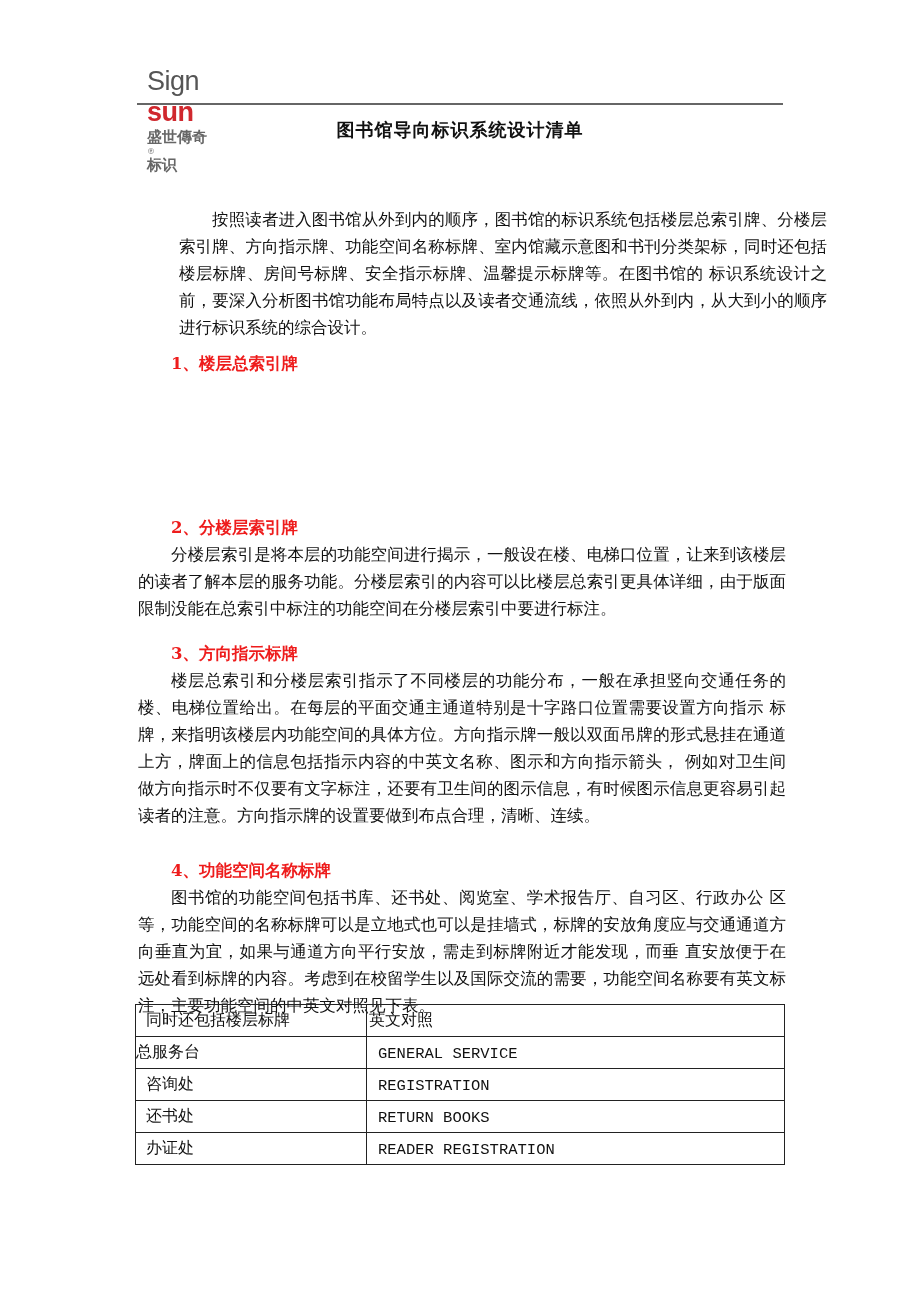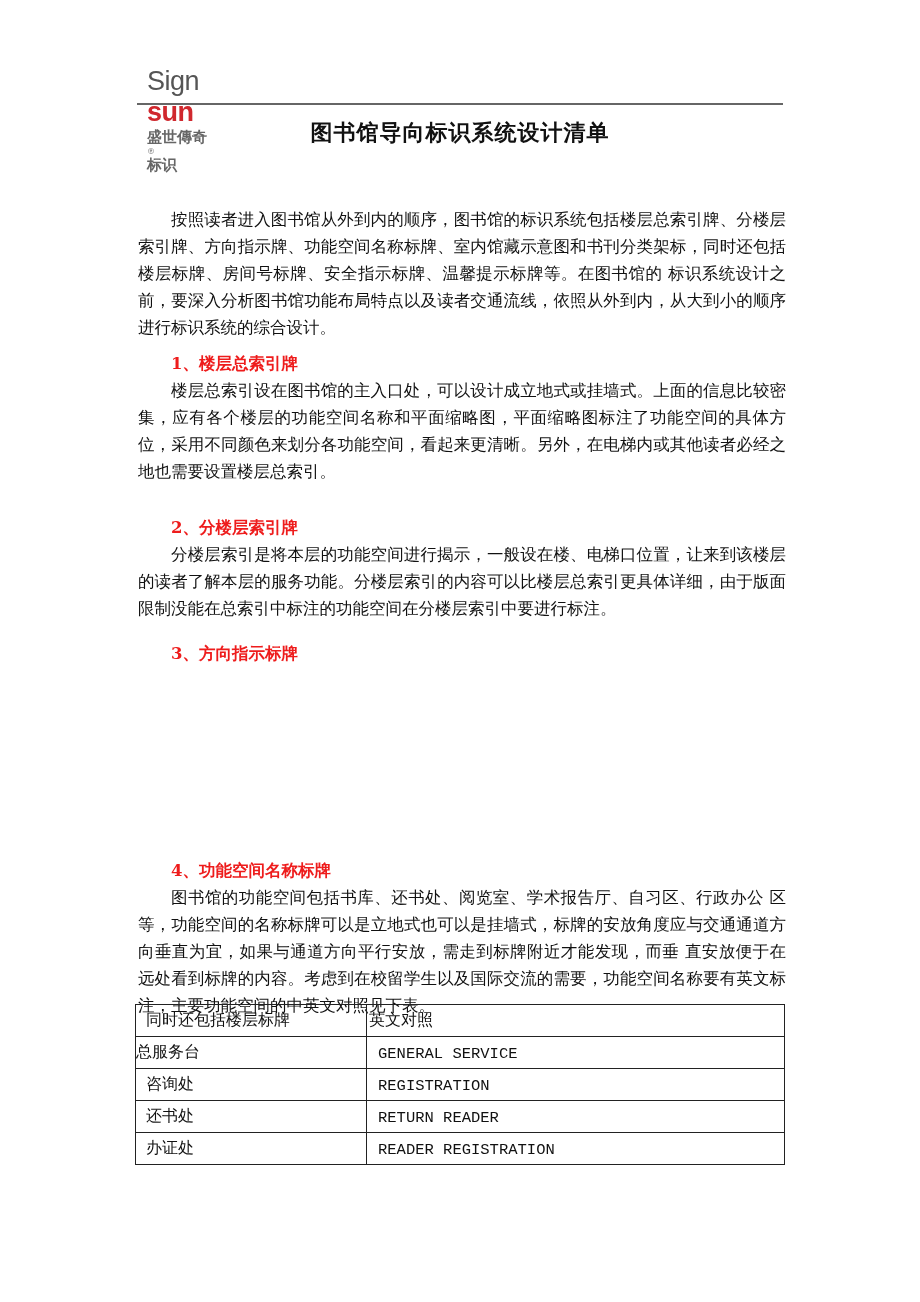--- a/index.html
+++ b/index.html
@@ -10,26 +10,26 @@
     .logo { position: absolute; left: 142px; top: 66px; height: 32px; display: flex; align-items: baseline; flex-direction: column; }
     .logo .sig { font-family: "Liberation Sans", sans-serif; font-size: 27px; color: #555; letter-spacing: -0.5px; }
     .logo .sun { font-family: "Liberation Sans", sans-serif; font-size: 27px; font-weight: bold; color: #d0282e; letter-spacing: -0.5px; }
     .logo .cn { font-family: "DejaVu Sans", sans-serif; font-size: 15px; color: #666; margin-left: 5px; font-weight: bold; }
     .logo .reg { font-size: 8px; vertical-align: super; color: #666; }
     .logo .cn2 { font-family: "DejaVu Sans", sans-serif; font-size: 15px; color: #666; font-weight: bold; text-align: right; }
 
     .header-rule { position: absolute; left: 137px; top: 103px; width: 646px; height: 0; border-top: 2px solid #666; }
 
     .title { position: absolute; left: 0; width: 920px; top: 118px; text-align: center;
-      font-family: "DejaVu Sans", sans-serif; font-weight: bold; font-size: 22px; color: #111; letter-spacing: 1px; }
+      font-family: "DejaVu Sans", sans-serif; font-weight: bold; font-size: 18px; color: #111; letter-spacing: 1px; }
 
     .body-text { position: absolute; left: 138px; width: 648px; font-size: 16.5px; line-height: 27px;
       text-align: justify; color: #111; }
     .body-text p { margin: 0; text-indent: 2em; }
-    .intro { top: 206px; }
+    .intro { top: 206px; margin-left: 41px; }
 
     .section { position: absolute; left: 138px; width: 648px; }
     .section h2 { margin: 0; font-weight: bold; font-size: 16.5px; color: #ee1c1c; line-height: 27px; padding-left: 2em; }
     .section p { margin: 0; text-indent: 2em; font-size: 16.5px; line-height: 27px; text-align: justify; }
     .s1 { top: 350px; }
     .s2 { top: 514px; }
     .s3 { top: 640px; }
     .s4 { top: 857px; }
 
     table.names { position: absolute; left: 135px; top: 1004px; width: 650px; border-collapse: collapse; font-size: 16px; }
@@ -55,30 +55,30 @@
   <div class="header-rule"></div>
 
   <div class="title">图书馆导向标识系统设计清单</div>
 
   <div class="body-text intro">
     <p>按照读者进入图书馆从外到内的顺序，图书馆的标识系统包括楼层总索引牌、分楼层索引牌、方向指示牌、功能空间名称标牌、室内馆藏示意图和书刊分类架标，同时还包括楼层标牌、房间号标牌、安全指示标牌、温馨提示标牌等。在图书馆的 标识系统设计之前，要深入分析图书馆功能布局特点以及读者交通流线，依照从外到内，从大到小的顺序进行标识系统的综合设计。</p>
   </div>
 
   <div class="section s1">
     <h2>1、楼层总索引牌</h2>
-    <p>楼层总索引设在图书馆的主入口处，可以设计成立地式或挂墙式。上面的信息比较密集，应有各个楼层的功能空间名称和平面缩略图，平面缩略图标注了功能空间的具体方位，采用不同颜色来划分各功能空间，看起来更清晰。另外，在电梯内或其他读者必经之地也需要设置楼层总索引。</p>
   </div>
 
   <div class="section s2">
     <h2>2、分楼层索引牌</h2>
     <p>分楼层索引是将本层的功能空间进行揭示，一般设在楼、电梯口位置，让来到该楼层的读者了解本层的服务功能。分楼层索引的内容可以比楼层总索引更具体详细，由于版面限制没能在总索引中标注的功能空间在分楼层索引中要进行标注。</p>
   </div>
 
   <div class="section s3">
     <h2>3、方向指示标牌</h2>
+    <p>楼层总索引和分楼层索引指示了不同楼层的功能分布，一般在承担竖向交通任务的楼、电梯位置给出。在每层的平面交通主通道特别是十字路口位置需要设置方向指示 标牌，来指明该楼层内功能空间的具体方位。方向指示牌一般以双面吊牌的形式悬挂在通道上方，牌面上的信息包括指示内容的中英文名称、图示和方向指示箭头， 例如对卫生间做方向指示时不仅要有文字标注，还要有卫生间的图示信息，有时候图示信息更容易引起读者的注意。方向指示牌的设置要做到布点合理，清晰、连续。</p>
   </div>
 
   <div class="section s4">
     <h2>4、功能空间名称标牌</h2>
     <p>图书馆的功能空间包括书库、还书处、阅览室、学术报告厅、自习区、行政办公 区等，功能空间的名称标牌可以是立地式也可以是挂墙式，标牌的安放角度应与交通通道方向垂直为宜，如果与通道方向平行安放，需走到标牌附近才能发现，而垂 直安放便于在远处看到标牌的内容。考虑到在校留学生以及国际交流的需要，功能空间名称要有英文标注，主要功能空间的中英文对照见下表。</p>
   </div>
 
   <table class="names">
     <tbody>
         <tr>
@@ -88,21 +88,21 @@
     <tr>
       <td class="c1"><span class="zh flush">总服务台</span></td>
       <td><span class="en">GENERAL SERVICE</span></td>
     </tr>
     <tr>
       <td class="c1"><span class="zh">咨询处</span></td>
       <td><span class="en">REGISTRATION</span></td>
     </tr>
     <tr>
       <td class="c1"><span class="zh">还书处</span></td>
-      <td><span class="en">RETURN READER</span></td>
+      <td><span class="en">RETURN BOOKS</span></td>
     </tr>
     <tr>
       <td class="c1"><span class="zh">办证处</span></td>
       <td><span class="en">READER REGISTRATION</span></td>
     </tr>
   </tbody>
     </table>
 
 </div>
 

